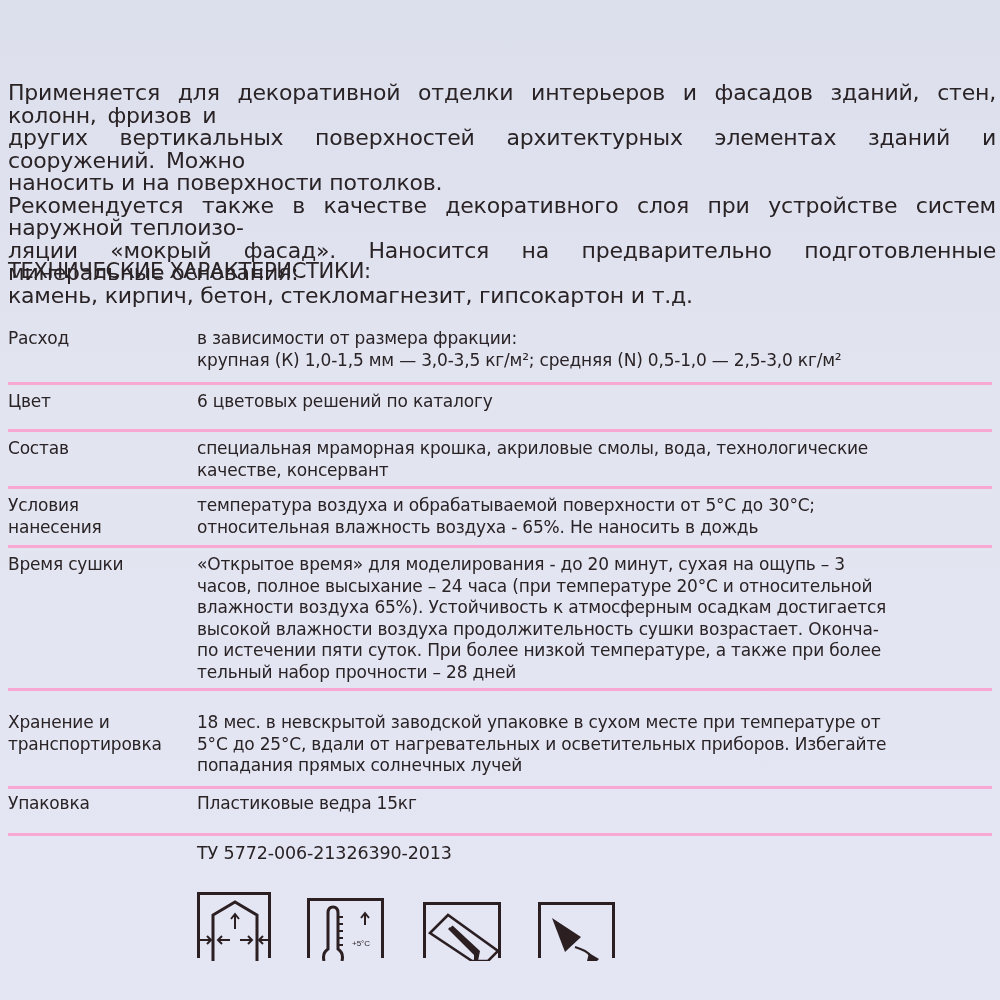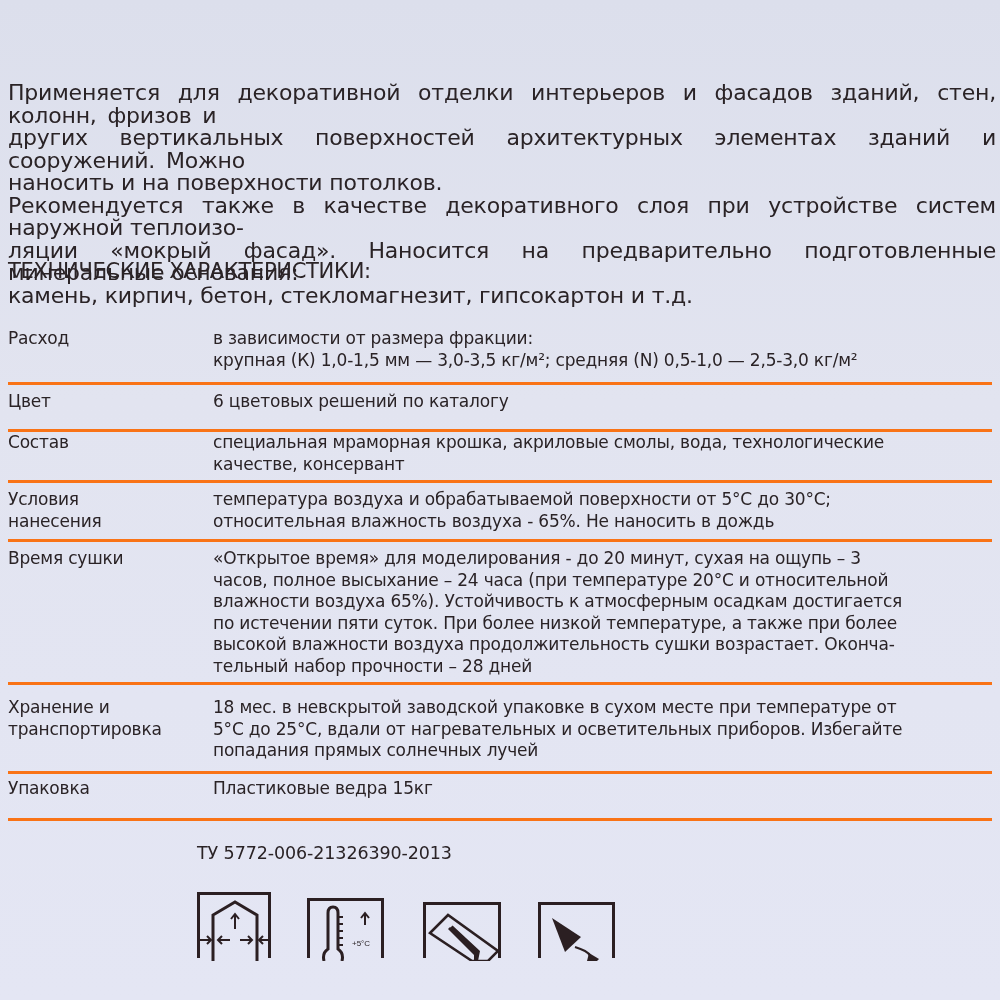--- a/index.html
+++ b/index.html
@@ -43,41 +43,40 @@
       letter-spacing: -0.3px;
     }
     .rows {
       position: absolute;
       left: 8px;
       top: 328px;
       width: 984px;
     }
     .row {
       display: flex;
-      border-bottom: 3px solid #f97316;
+      border-bottom: 3px solid #f9a8d4;
       font-size: 17px;
       line-height: 21.5px;
       letter-spacing: -0.2px;
     }
     .row .label {
       width: 189px;
       flex: none;
       padding-top: 0px;
     }
     .row .value {
       flex: 1;
-      margin-left: 16px;
     }
     .row .value div { white-space: nowrap; }
     .row.r-expense { height: 54px; }
     .row.r-color { height: 38px; padding-top: 6px; }
-    .row.r-comp { height: 48px; }
+    .row.r-comp { height: 48px; padding-top: 6px; }
     .row.r-cond { height: 50px; padding-top: 6px; }
     .row.r-dry { height: 134px; padding-top: 6px; }
-    .row.r-store { height: 74px; padding-top: 12px; }
+    .row.r-store { height: 74px; padding-top: 21px; }
     .row.r-pack { height: 40px; padding-top: 4px; }
     .spec-code {
       position: absolute;
       left: 197px;
       top: 843px;
       font-size: 17.5px;
       letter-spacing: -0.1px;
     }
     .icons {
       position: absolute;
@@ -154,22 +153,22 @@
     </div>
 
     <div class="row r-dry">
       <div class="label">
         <div>Время сушки</div>
       </div>
       <div class="value">
         <div>«Открытое время» для моделирования - до 20 минут, сухая на ощупь – 3</div>
         <div>часов, полное высыхание – 24 часа (при температуре 20°С и относительной</div>
         <div>влажности воздуха 65%). Устойчивость к атмосферным осадкам достигается</div>
+        <div>высокой влажности воздуха продолжительность сушки возрастает. Оконча-</div>
         <div>по истечении пяти суток. При более низкой температуре, а также при более</div>
-        <div>высокой влажности воздуха продолжительность сушки возрастает. Оконча-</div>
         <div>тельный набор прочности – 28 дней</div>
       </div>
     </div>
 
     <div class="row r-store">
       <div class="label">
         <div>Хранение и</div>
         <div>транспортировка</div>
       </div>
       <div class="value">

